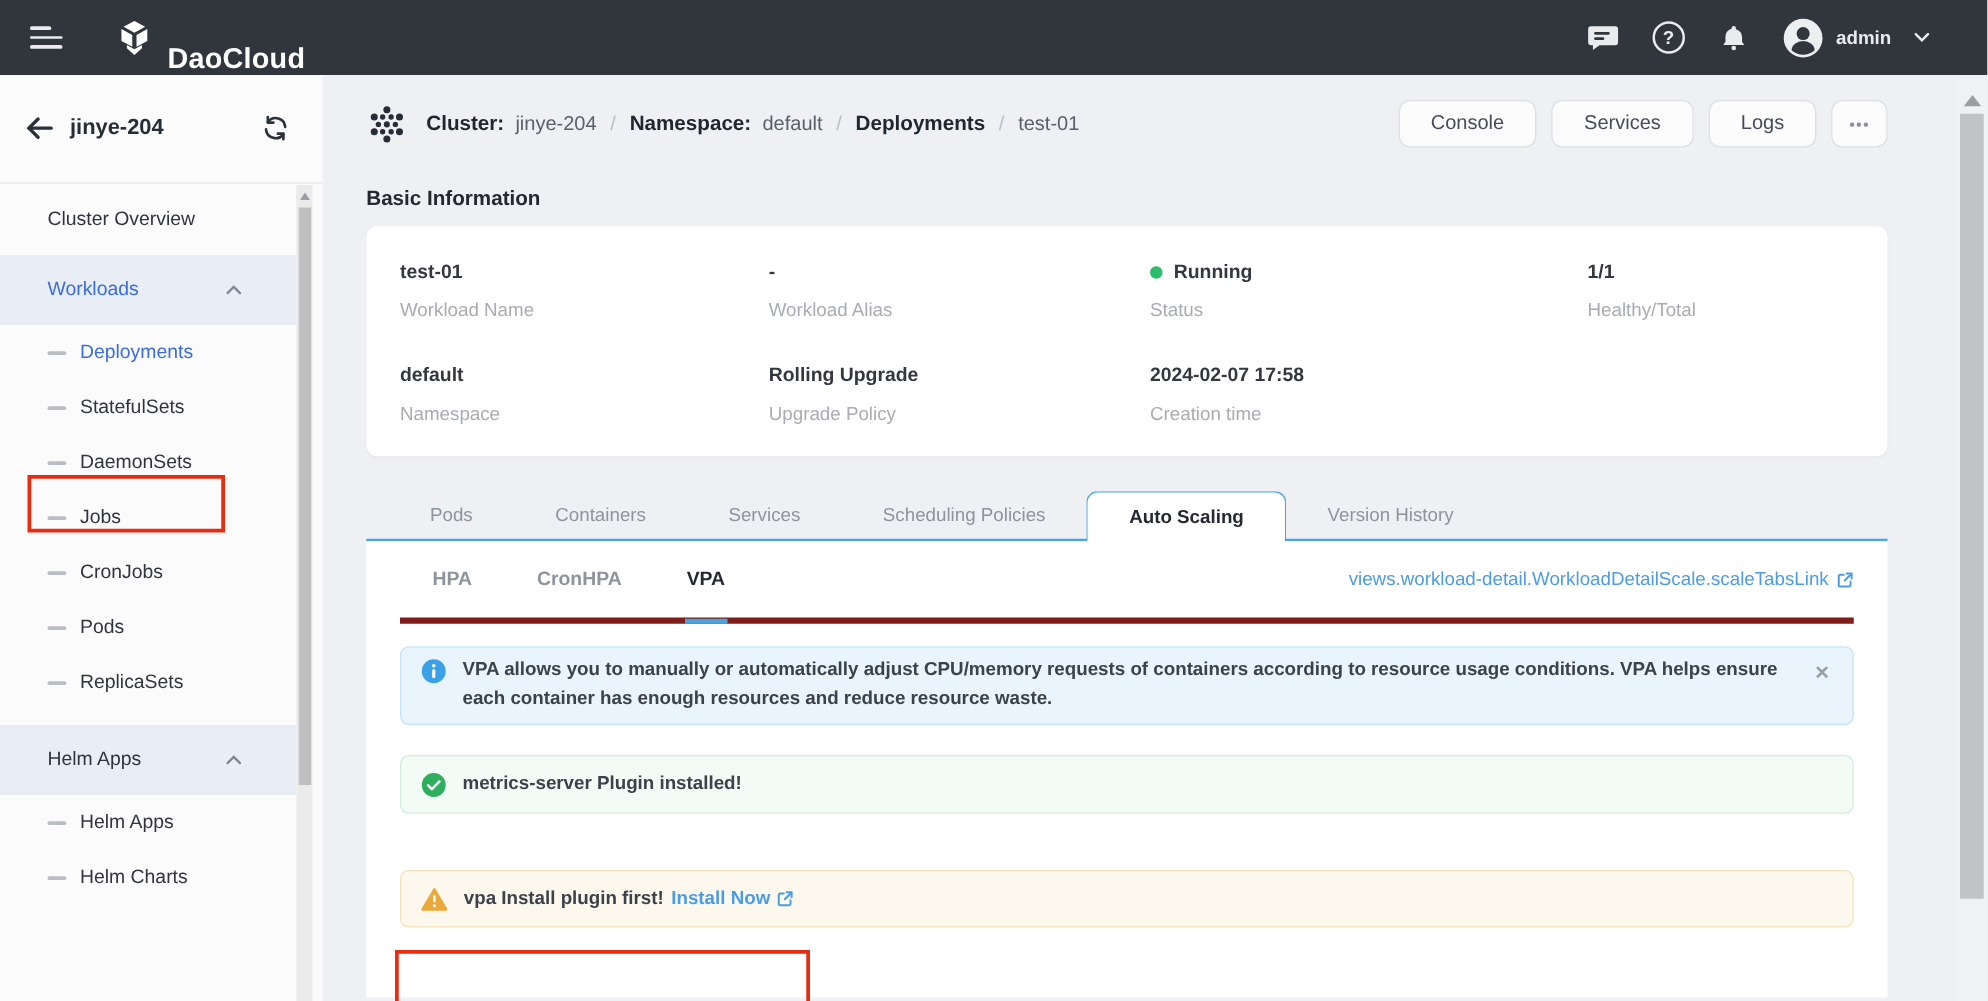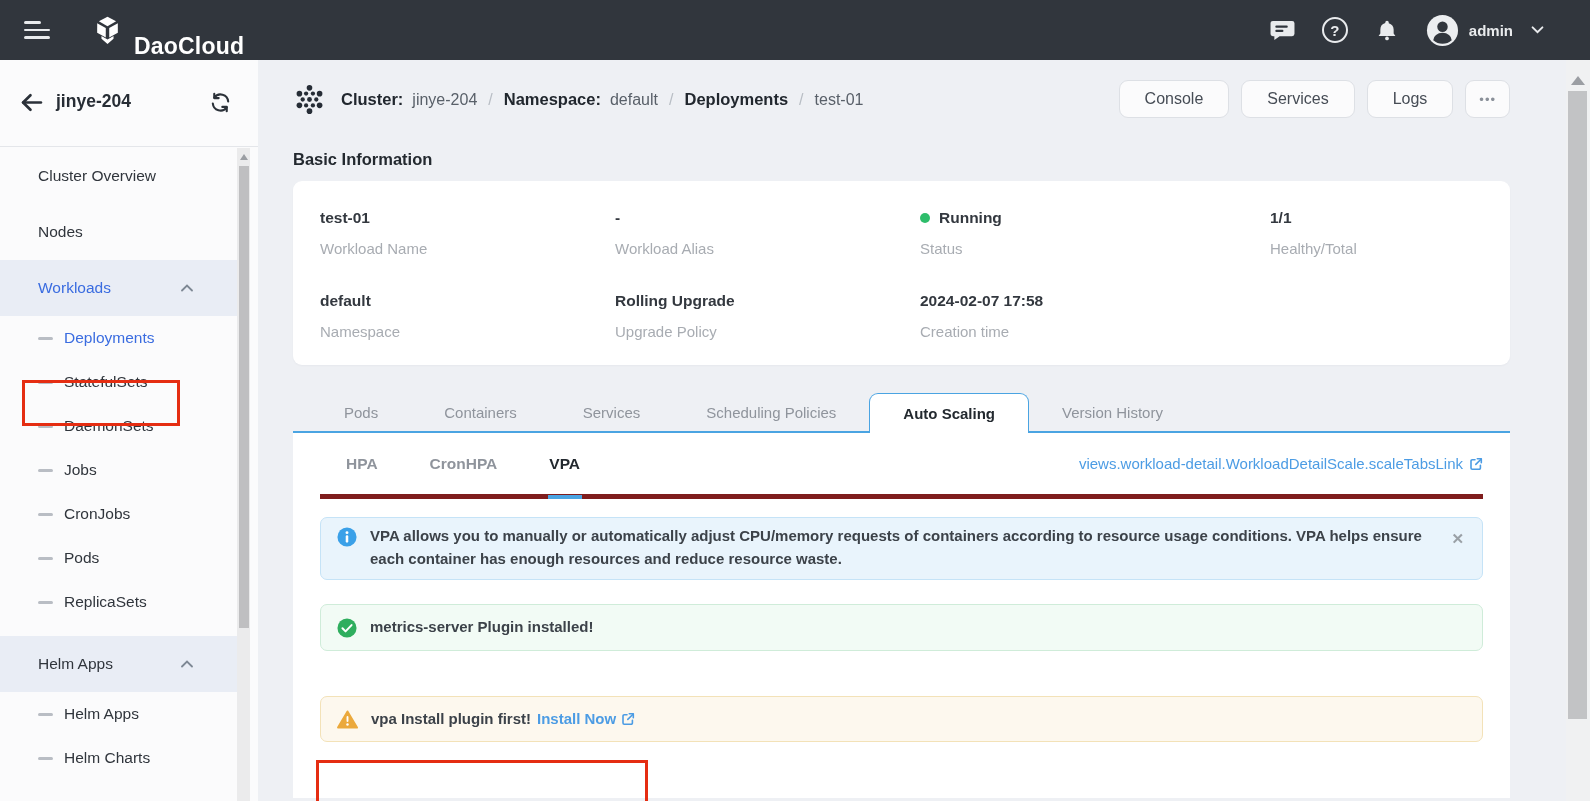--- a/index.html
+++ b/index.html
@@ -146,23 +146,20 @@
       <path d="M20 11a8 8 0 0 0-14.5-4"></path>
         <path d="M4 13a8 8 0 0 0 14.5 4"></path>
       <path d="M5.5 2.8v4.6h4.6"></path>
         <path d="M18.5 21.2v-4.6h-4.6"></path>
     </svg>
   </div>
   <div class="side-menu">
     <div class="nav-item">
         <span>Cluster Overview</span>
       </div>
-    <div class="nav-item">
-        <span>Nodes</span>
-      </div>
     <div class="nav-group blue">
       <span>Workloads</span>
       <svg viewBox="0 0 12 8" width="12" height="8" fill="none" stroke="#7e8894" stroke-width="1.8" stroke-linecap="round">
           <path d="M1 6.5l5-5 5 5"></path>
         </svg>
     </div>
     <div class="nav-sub active">
         <span class="dash"></span>
         <span>Deployments</span>
       </div>

